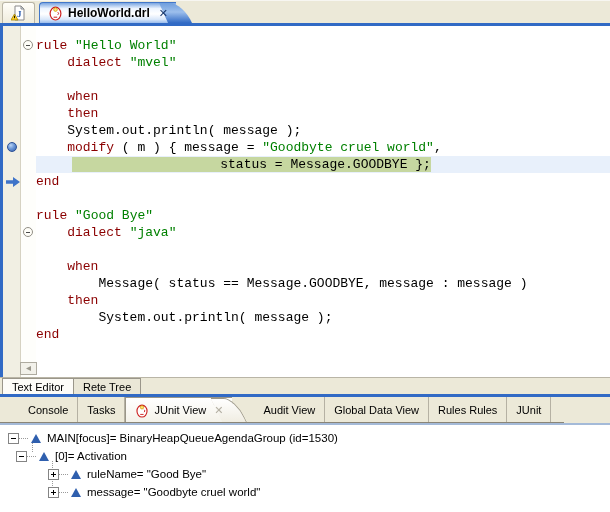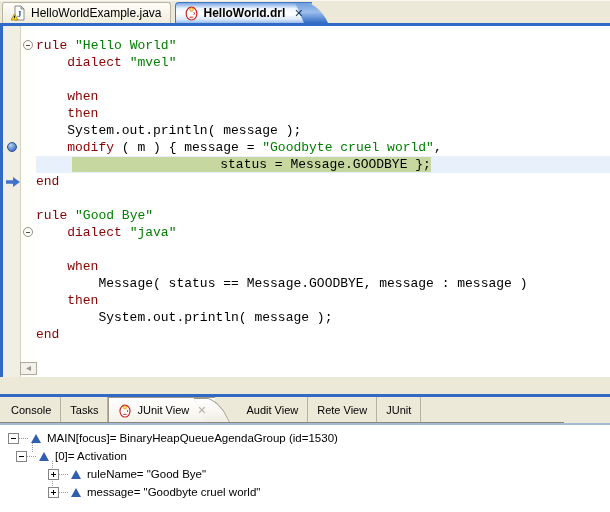--- a/index.html
+++ b/index.html
@@ -42,21 +42,21 @@
       box-sizing:border-box;color:#9a978c;font-size:10px;line-height:10px;text-align:center;}
 
   
   .pagetabs{position:absolute;top:377px;left:0;width:610px;height:17px;background:#ece9d8;border-top:1px solid #b9b5a6;display:flex;box-sizing:border-box;padding-left:2px;}
   .ptab{height:100%;display:flex;align-items:center;padding:0 9px;font-size:11px;border:1px solid #9a968a;border-bottom:none;box-sizing:border-box;}
   .ptab.active{background:#fdfcf8;}
   .ptab.inactive{background:#eae7d7;border-left:none;}
   .blueline2{position:absolute;top:394px;left:0;width:610px;height:3px;background:#316ac5;}
 
   
-  .vtabrow{position:absolute;top:397px;left:0;width:564px;height:26px;background:#ece9d8;border-bottom:1px solid #8a8577;display:flex;box-sizing:border-box;padding-left:2px;align-items:flex-end;}
+  .vtabrow{position:absolute;top:397px;left:0;width:564px;height:26px;background:#ece9d8;border-bottom:1px solid #8a8577;display:flex;box-sizing:border-box;padding-left:19px;align-items:flex-end;}
   .vtab{position:relative;display:flex;align-items:center;gap:5px;padding:0 9px;font-size:11px;color:#000;height:100%;box-sizing:border-box;}
   .vtab.plain{border-right:1px solid #b5b1a3;}
   .vtab.sel{background:linear-gradient(180deg,#ffffff,#f4f2e9);border-left:1px solid #9a9688;border-top:1px solid #9a9688;margin-right:22px;z-index:1;}
   .vtab.sel::after{content:"";position:absolute;right:-15px;top:0;bottom:0;width:24px;z-index:-1;
       background:linear-gradient(180deg,#ffffff,#f0ede2);transform:skewX(26deg);transform-origin:bottom left;
       border-top-right-radius:12px 20px;border-right:1px solid #9a9688;border-top:1px solid #9a9688;}
   .vtab .x{color:#b3afa2;font-weight:bold;font-size:11px;margin-left:3px;}
   .bluegray{position:absolute;top:423px;left:0;width:610px;height:2px;background:#a4bad8;}
 
   
@@ -79,21 +79,20 @@
     <div class="etab inactive">
       <span class="ic">
         <svg width="15" height="16" viewBox="0 0 15 16">
           <path d="M4 1h6l3 3v11H4z" fill="#fff" stroke="#8a8a8a"></path>
           <path d="M10 1l3 3h-3z" fill="#d8e6f4" stroke="#8a8a8a"></path>
           <text x="6" y="12" font-size="9" font-weight="bold" fill="#2a5db0" font-family="Liberation Serif,serif">J</text>
           <path d="M0 15 L3.5 9 L7 15 z" fill="#ffd024" stroke="#a08000" stroke-width="0.8"></path>
           <rect x="3.1" y="10.8" width="0.9" height="2.4" fill="#000"></rect>
         </svg>
       </span>
-      <span>HelloWorldExample.java</span>
     </div>
     <div class="etab active">
       <span class="ic">
         <svg width="15" height="16" viewBox="0 0 15 16">
           <ellipse cx="7.5" cy="8.6" rx="5.4" ry="6.4" fill="#fff" stroke="#cc2020" stroke-width="1.2"></ellipse>
           <circle cx="7.5" cy="4.6" r="1.8" fill="#ffe27a" stroke="#d49a00" stroke-width="0.8"></circle>
           <path d="M9.8 7.2q1.6 1.2 0 2.6" stroke="#cc2020" fill="none"></path>
           <path d="M5.6 12.2h3.6" stroke="#cc2020"></path>
         </svg>
       </span>
@@ -130,20 +129,28 @@
         <div class="cl"><span class="ct"></span></div>
         <div class="cl"><span class="ct"><span>    </span><span class="kw">when</span></span></div>
         <div class="cl"><span class="ct"><span>        Message( status == Message.GOODBYE, message : message )</span></span></div>
         <div class="cl"><span class="ct"><span>    </span><span class="kw">then</span></span></div>
         <div class="cl"><span class="ct"><span>        System.out.println( message );</span></span></div>
         <div class="cl"><span class="ct"><span class="kw">end</span></span></div>
       </div>
     <div class="hsbtn">◂</div>
   </div>
 
+  <div class="pagetabs">
+    <div class="ptab active">
+      <span>Text Editor</span>
+    </div>
+    <div class="ptab inactive">
+      <span>Rete Tree</span>
+    </div>
+  </div>
   <div class="blueline2"></div>
 
   <div class="vtabrow" id="vtabs">
       <div class="vtab plain">
         <span>Console</span>
       </div>
       <div class="vtab plain">
         <span>Tasks</span>
       </div>
       <div class="vtab sel">
@@ -155,21 +162,24 @@
             <path d="M5.6 12.2h3.6" stroke="#cc2020"></path>
           </svg>
         </span>
         <span>JUnit View</span>
         <span class="x">✕</span>
       </div>
       <div class="vtab plain">
         <span>Audit View</span>
       </div>
       <div class="vtab plain">
-        <span>Rete View</span>
+        <span>Global Data View</span>
+      </div>
+      <div class="vtab plain">
+        <span>Rules Rules</span>
       </div>
       <div class="vtab plain">
         <span>JUnit</span>
       </div>
     </div>
   <div class="bluegray"></div>
 
   <div class="tree" id="tree" style="position:absolute;">
     <div class="vdot" style="left:32px;top:18px;height:9px;"></div>
     <div class="vdot" style="left:52px;top:36px;height:27px;"></div>

